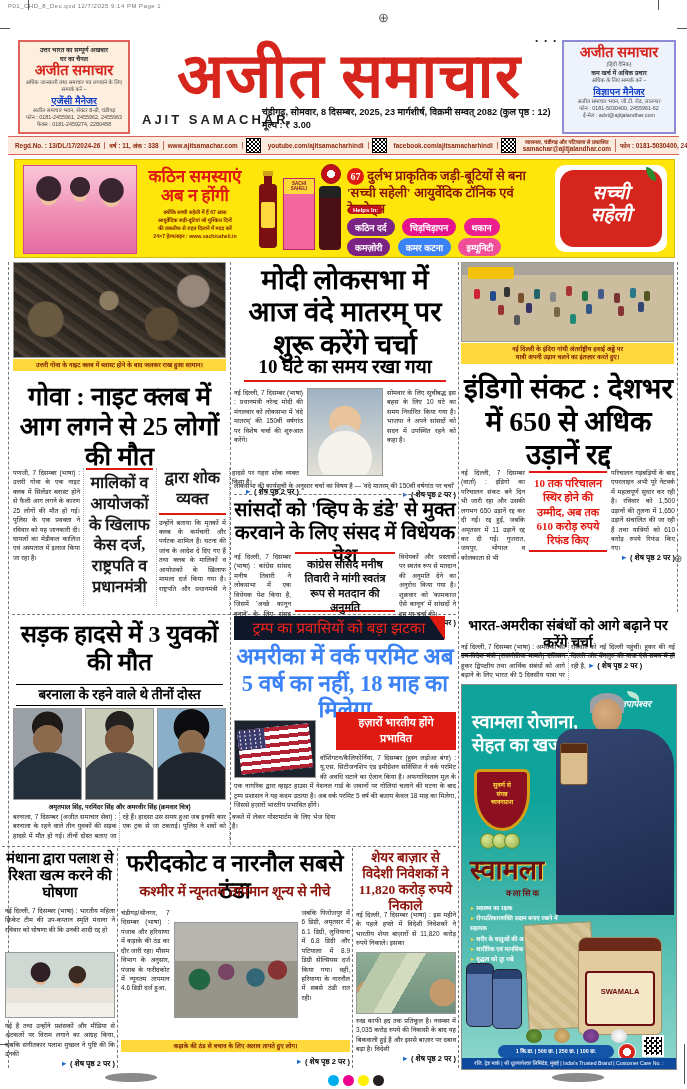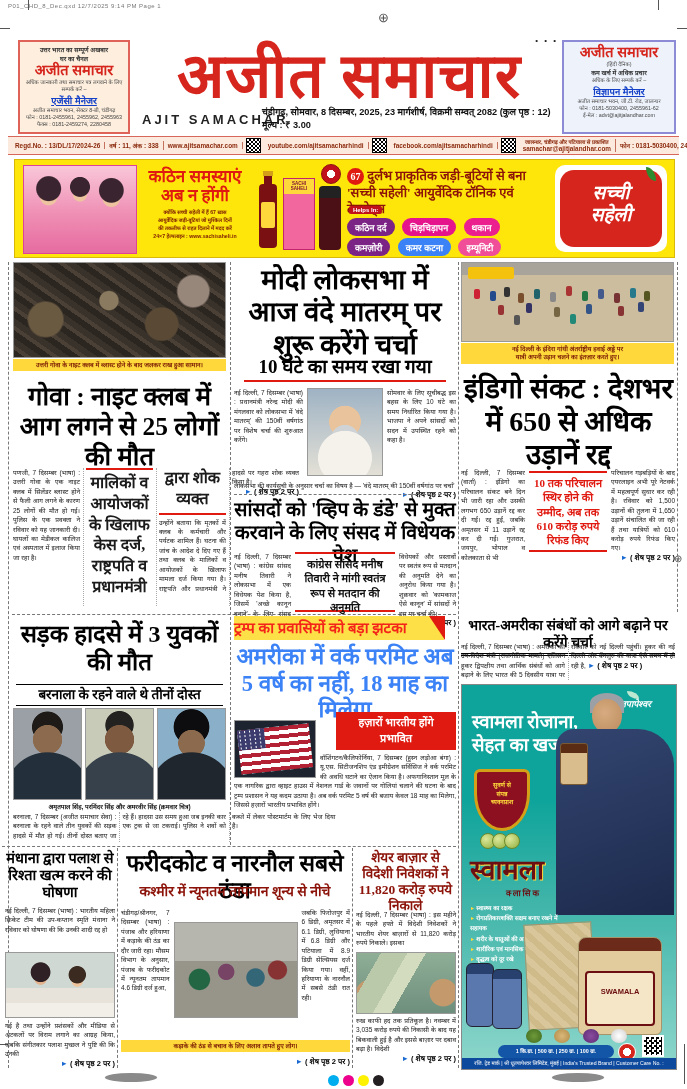--- a/index.html
+++ b/index.html
@@ -124,21 +124,21 @@
      radial-gradient(circle at 42% 52%,#746 0 9%,transparent 10%),
      radial-gradient(circle at 66% 58%,#367 0 9%,transparent 10%),
      radial-gradient(circle at 84% 50%,#833 0 8%,transparent 9%),
      linear-gradient(180deg,#b6b6ae 0 40%,#97948a 40% 100%);}
   .ph-money{background:
      linear-gradient(120deg,transparent 0 18%,#b9c9a9 18% 38%,#d4dcc0 38% 52%,transparent 52%),
      radial-gradient(circle at 14% 70%,#c49a6c 0 16%,transparent 17%),
      radial-gradient(circle at 88% 66%,#c49a6c 0 14%,transparent 15%),
      linear-gradient(180deg,#8fae96,#6f8f7e);}
   
-  .tbanner{background:#fde047;color:#f5241a;font-weight:bold;font-size:15px;text-align:left;line-height:24px;position:relative;}
+  .tbanner{background:#0f172a;color:#f5241a;font-weight:normal;font-size:15px;text-align:center;line-height:24px;position:relative;}
   .tbanner:after{content:"";position:absolute;right:-1px;top:0;border-top:24px solid #e01a10;border-left:16px solid transparent;}
   .hl-navy{color:#3b82f6;}
   .redbox{background:#e01a10;color:#fff;font-weight:bold;font-size:11px;text-align:center;padding:3px 6px;}
   .hl-maroon{color:#8c1309;}
   .dblunder{border-bottom:3px double #000;}
   
   .sw{background:linear-gradient(180deg,#0ea49b 0 30%,#3db3a8 55%,#8fd7cc 100%);border:1px solid #888;overflow:hidden;}
   .sw-logo{color:#fff;font-size:9px;font-style:italic;font-weight:bold;text-align:center;line-height:1.2;}
   .sw-leaf{width:12px;height:8px;background:#bfe8d2;border-radius:0 100% 0 100%;margin:0 auto;}
   .sw-head{color:#fff;font-weight:bold;font-size:18.5px;line-height:1.25;}

